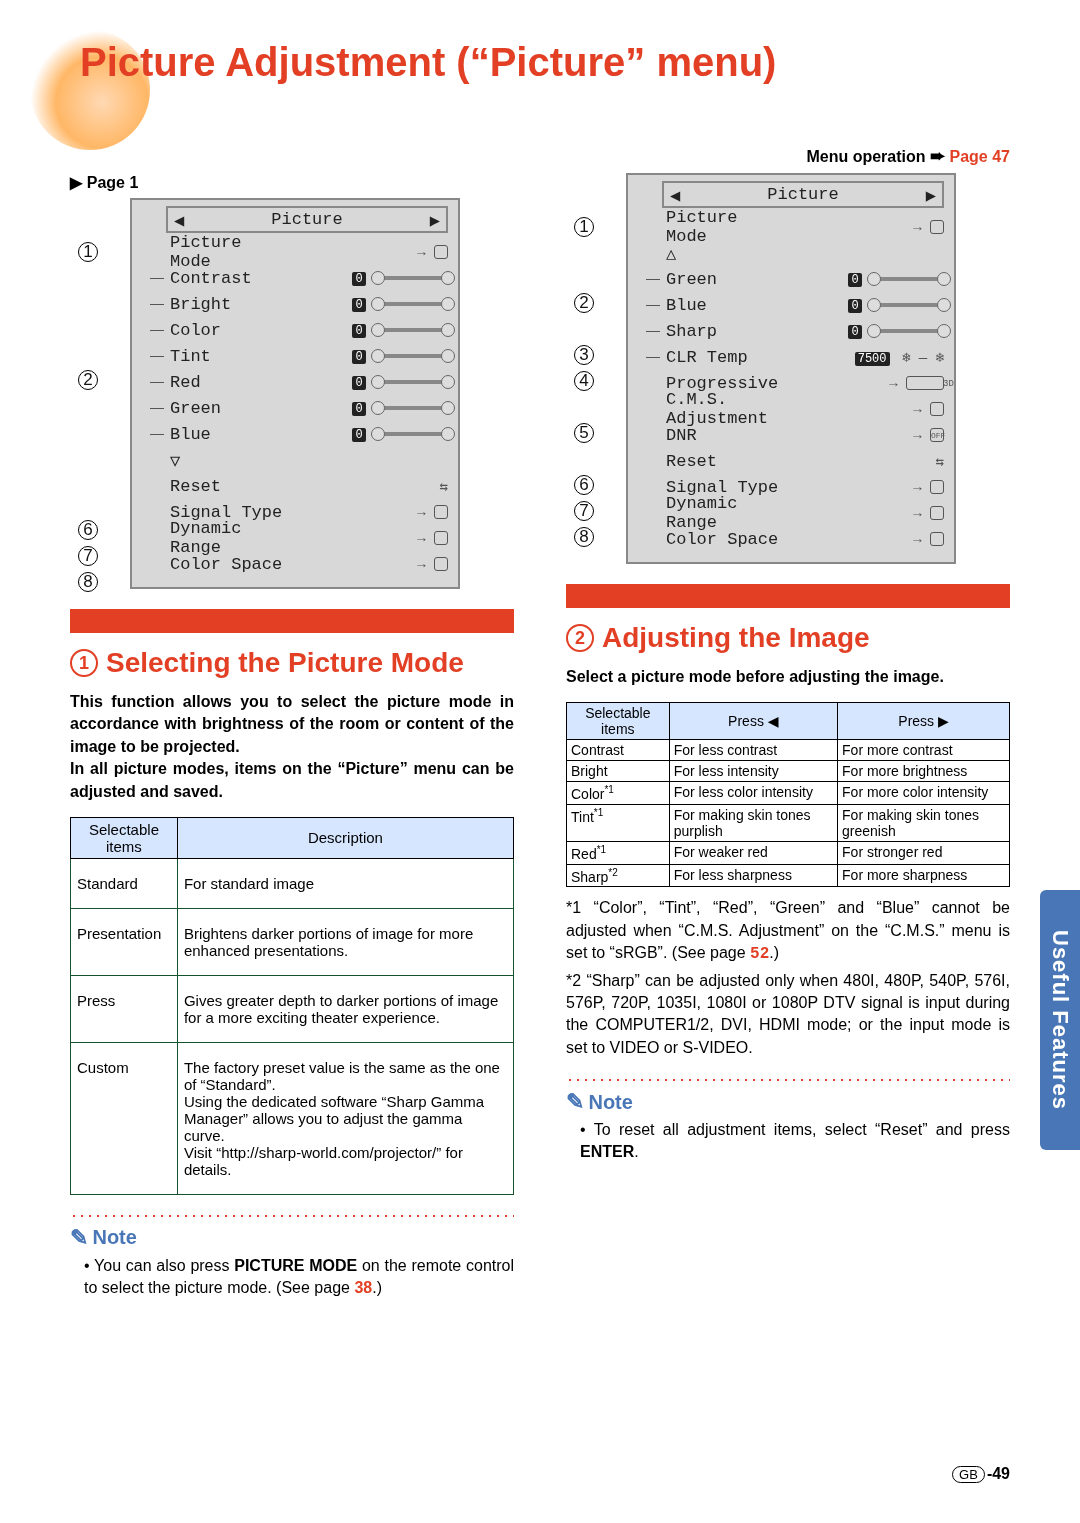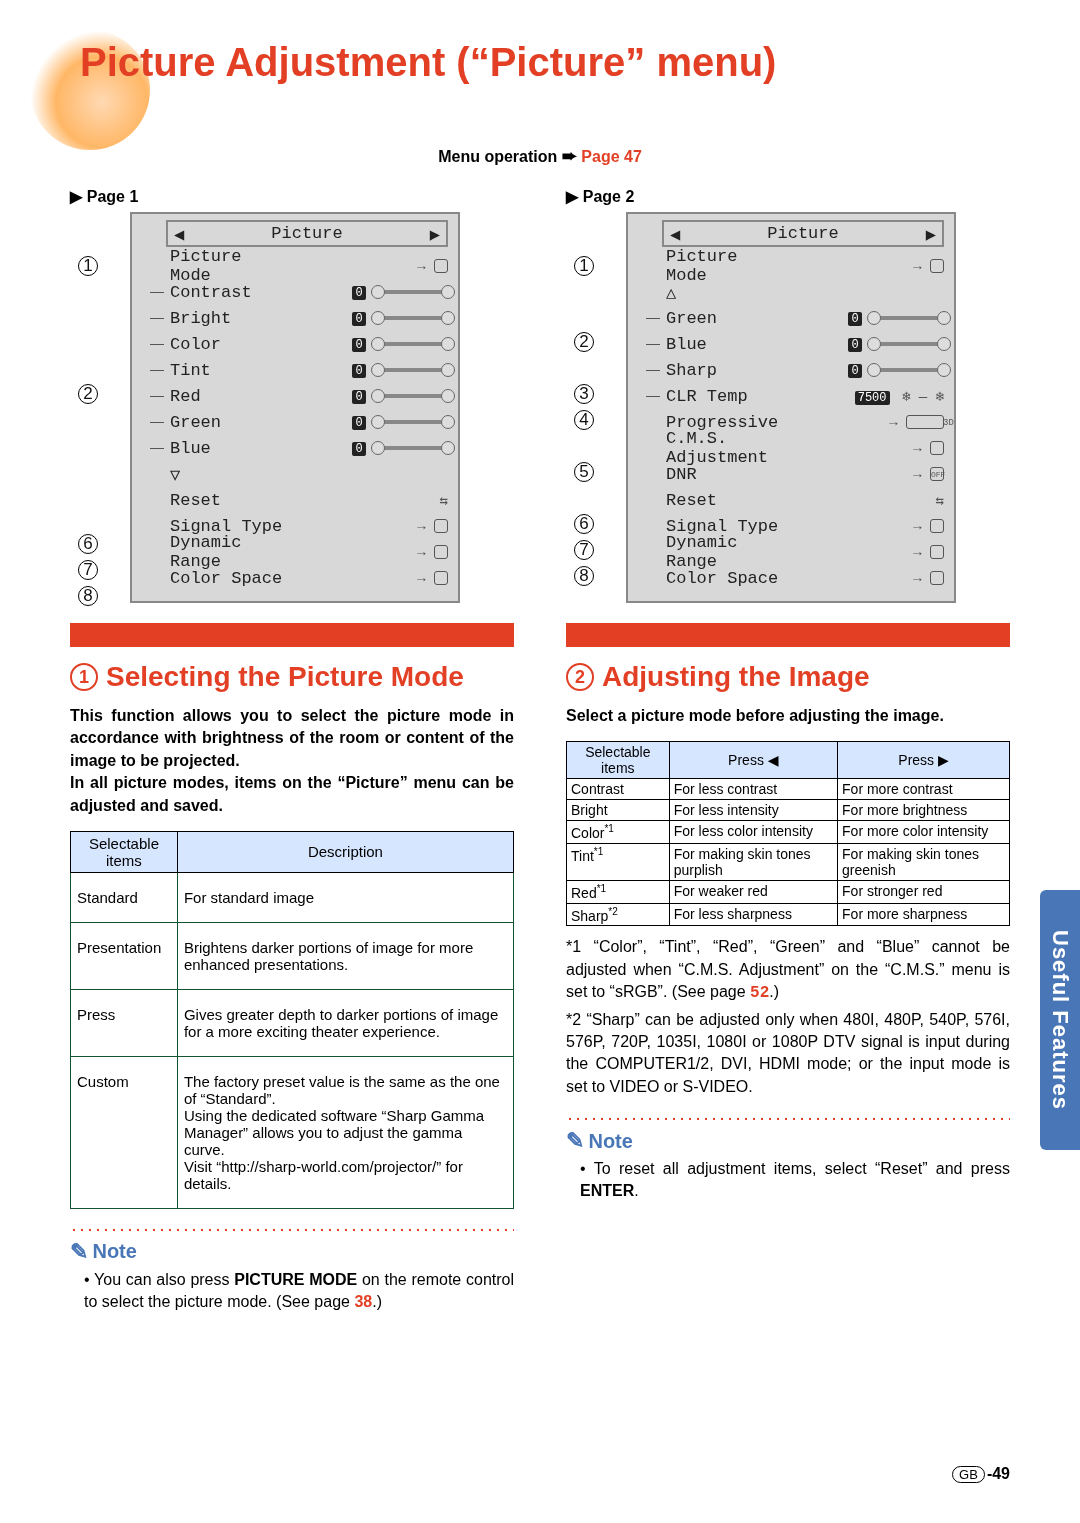--- a/index.html
+++ b/index.html
@@ -1,21 +1,21 @@
 <!DOCTYPE html>
 <html><head>
 <meta charset="utf-8">
 <style>
   * { box-sizing: border-box; margin: 0; padding: 0; }
   body { font-family: Arial, Helvetica, sans-serif; background: #fff; color: #000; }
   .page { width: 1080px; height: 1523px; position: relative; padding: 40px 70px 40px 70px; }
   .sidetab { position: absolute; right: 0; top: 890px; width: 40px; height: 260px; background: #4876b6; color: #fff; display: flex; align-items: center; justify-content: center; writing-mode: vertical-rl; font-size: 22px; font-weight: bold; border-top-left-radius: 6px; border-bottom-left-radius: 6px; letter-spacing: 1px; }
   .corner-fade { position: absolute; left: 30px; top: 30px; width: 120px; height: 120px; border-radius: 50%; background: radial-gradient(circle at 60% 60%, #ffd9b3 0%, #ffb766 45%, rgba(255,183,102,0) 70%); z-index: 0; }
   h1 { color: #e23f24; font-weight: bold; font-size: 40px; position: relative; z-index: 1; margin-bottom: 60px; margin-left: 10px; }
-  .menuop { text-align: center; font-weight: bold; font-size: 16px; margin-bottom: 20px; }
+  .menuop { text-align: right; font-weight: bold; font-size: 16px; margin-bottom: 6px; }
   .menuop .arrow { font-size: 18px; }
   .menuop .pg { color: #e23f24; }
   .cols { display: flex; gap: 52px; }
   .col { flex: 1; min-width: 0; }
   .pagelabel { font-weight: bold; font-size: 16px; margin-bottom: 6px; }
   .pagelabel .tri { color: #000; }
   .osd { border: 2px solid #888; background: #d8d8d8; padding: 6px 10px 10px 34px; font-family: "Courier New", monospace; font-size: 17px; color: #222; margin-bottom: 20px; width: 330px; position: relative; margin-left: 60px; }
   .osd-header { border: 2px solid #888; text-align: center; padding: 2px 0; margin-bottom: 6px; position: relative; background: #d8d8d8; }
   .osd-header .la { position:absolute; left:6px; }
   .osd-header .ra { position:absolute; right:6px; }
@@ -178,21 +178,20 @@
       <div class="note-h">
           <span class="ni">✎</span>
           <span>Note</span>
         </div>
       <ul class="note">
           <li><span id="note1">You can also press <b>PICTURE MODE</b> on the remote control to select the picture mode. (See page <b style="color:#e23f24">38</b>.)</span></li>
         </ul>
     </div>
 
     <div class="col">
-      <div class="pagelabel"><span class="tri">▶</span> <span>Page 2</span></div>
       <div class="osd-wrap">
         <div class="osd-leftlabels">
           <span style="top:44px;" class="callout">1</span>
           <span style="top:120px;" class="callout">2</span>
           <span style="top:172px;" class="callout">3</span>
           <span style="top:198px;" class="callout">4</span>
           <span style="top:250px;" class="callout">5</span>
           <span style="top:302px;" class="callout">6</span>
           <span style="top:328px;" class="callout">7</span>
           <span style="top:354px;" class="callout">8</span>

